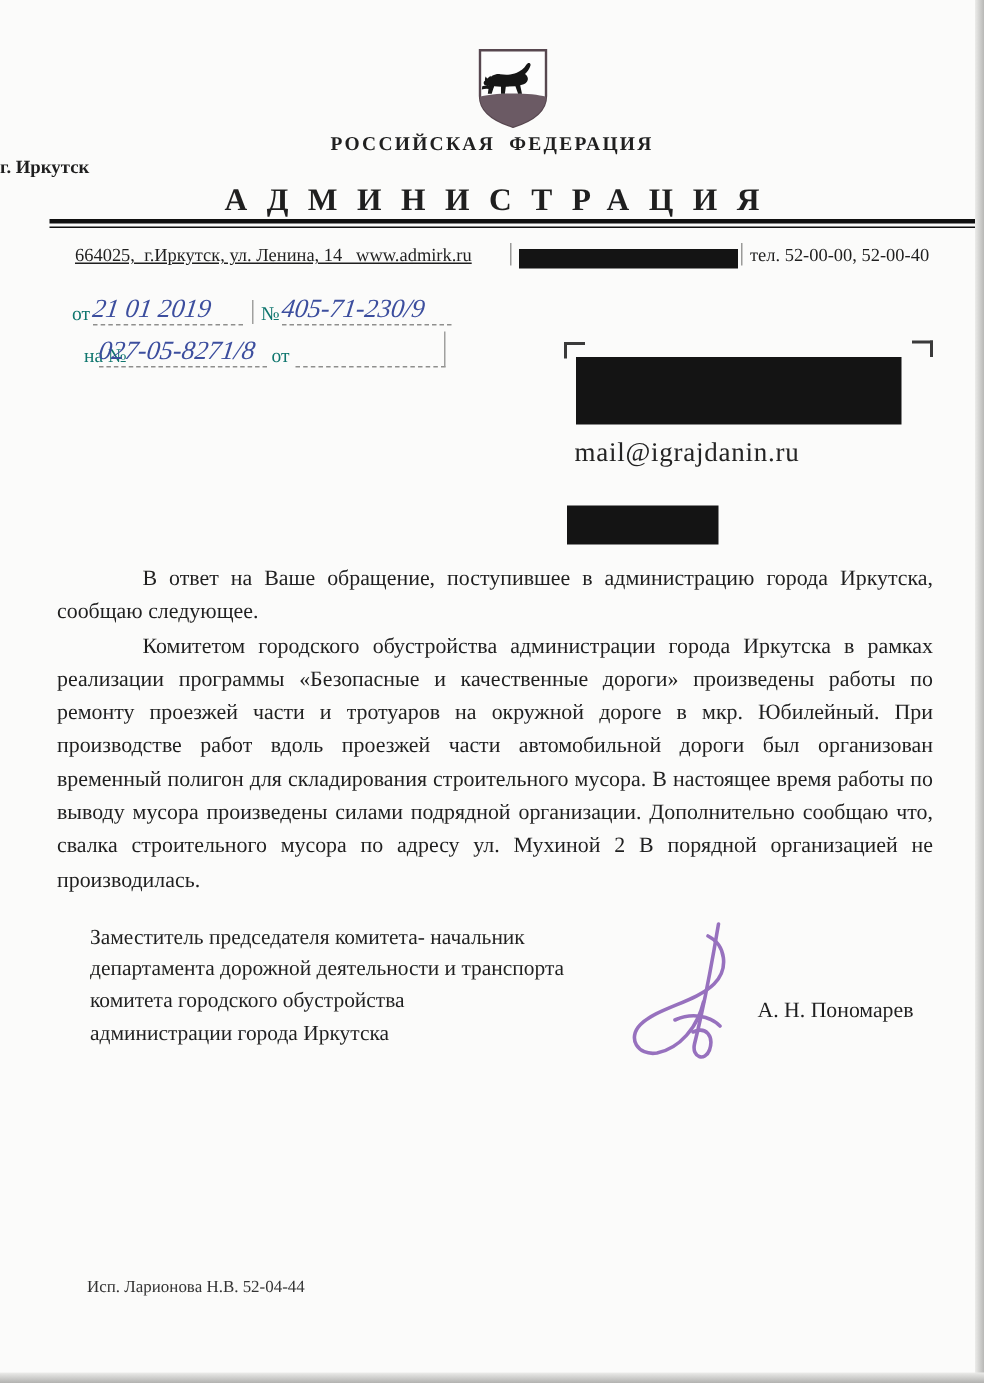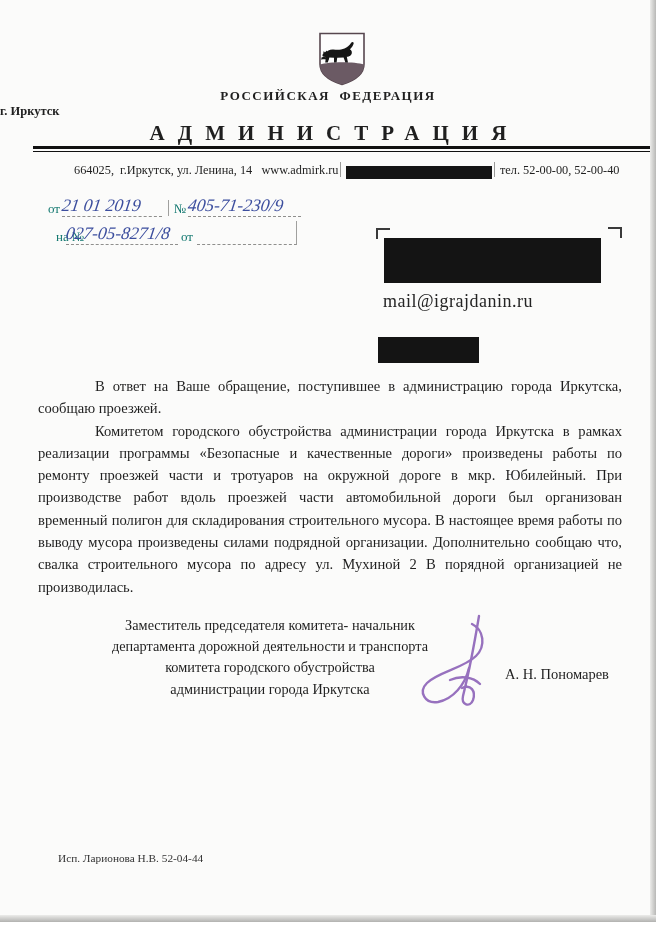--- a/index.html
+++ b/index.html
@@ -19,21 +19,21 @@
   
   .country { left:0; top:88px; width:656px; text-align:center;
              font-weight:bold; font-size:13px; letter-spacing:1.5px; white-space:pre; }
   .city    { left:0; top:104px; width:656px; text-align:left;
              font-weight:bold; font-size:12.5px; }
   .org     { left:0; top:121px; width:656px; text-align:center;
              font-weight:bold; font-size:21px; letter-spacing:13px; padding-left:13px; box-sizing:border-box; }
   .double-rule { left:33px; top:146px; width:618px; height:0;
                  border-top:3px solid #101010; border-bottom:1px solid #101010; padding-top:2px; }
 
-  .addr  { left:74px;  top:163px; font-size:12.3px; white-space:pre; }
+  .addr  { left:50px;  top:163px; font-size:12.3px; white-space:pre;text-decoration:underline; }
   .phone { left:500px; top:163px; font-size:12.3px; white-space:pre; }
   .vsep  { width:1px; height:15px; background:#9a9a98; }
   .vsep1 { left:340px; top:162px; }
   .vsep2 { left:494px; top:162px; }
 
   .redaction { background:var(--redaction,#141414); }
   .bar-header    { left:346px; top:166px; width:146px; height:13px; }
   .bar-recipient { left:384px; top:238px; width:217px; height:45px; }
   .bar-email     { left:378px; top:337px; width:101px; height:26px; }
 
@@ -52,21 +52,21 @@
 
   .email { left:383px; top:291px; font-size:18px; letter-spacing:0.5px; color:#242424; }
 
   
   .body-text { left:38px; top:375px; width:584px; font-size:14.6px;
                line-height:22.3px; text-align:justify; }
   .body-text p { margin:0; text-indent:57px; }
 
   
   .sig-titles { left:60px; top:615px; width:420px; font-size:14.3px; line-height:21.2px; }
-  .sig-titles div { white-space:pre;text-align:center; }
+  .sig-titles div { white-space:pre; }
   .signer-name { left:505px; top:666px; font-size:14.5px; white-space:pre; }
   .sig-scribble { left:412px; top:610px; }
 
   .footer-exec { left:58px; top:852px; font-size:11.3px; color:#333; white-space:pre; }
 </style>
 </head>
 <body>
 
 <div class="page">
 
@@ -107,21 +107,21 @@
     <span class="hw-text"></span>
   </div>
 
   <div class="abs bracket bracket-tl" style="left:376px; top:228px;"></div>
   <div class="abs bracket bracket-tr" style="left:608px; top:227px;"></div>
   <div class="abs redaction bar-recipient"></div>
   <div class="abs email">mail@igrajdanin.ru</div>
   <div class="abs redaction bar-email"></div>
 
   <div class="abs body-text">
-      <p>В ответ на Ваше обращение, поступившее в администрацию города Иркутска, сообщаю проезжей.</p>
+      <p>В ответ на Ваше обращение, поступившее в администрацию города Иркутска, сообщаю следующее.</p>
       <p>Комитетом городского обустройства администрации города Иркутска в рамках реализации программы «Безопасные и качественные дороги» произведены работы по ремонту проезжей части и тротуаров на окружной дороге в мкр. Юбилейный. При производстве работ вдоль проезжей части автомобильной дороги был организован временный полигон для складирования строительного мусора. В настоящее время работы по выводу мусора произведены силами подрядной организации. Дополнительно сообщаю что, свалка строительного мусора по адресу ул. Мухиной 2 В порядной организацией не производилась.</p>
     </div>
 
   <div class="abs sig-titles">
       <div>Заместитель председателя комитета- начальник</div>
       <div>департамента дорожной деятельности и транспорта</div>
       <div>комитета городского обустройства</div>
       <div>администрации города Иркутска</div>
     </div>
 

